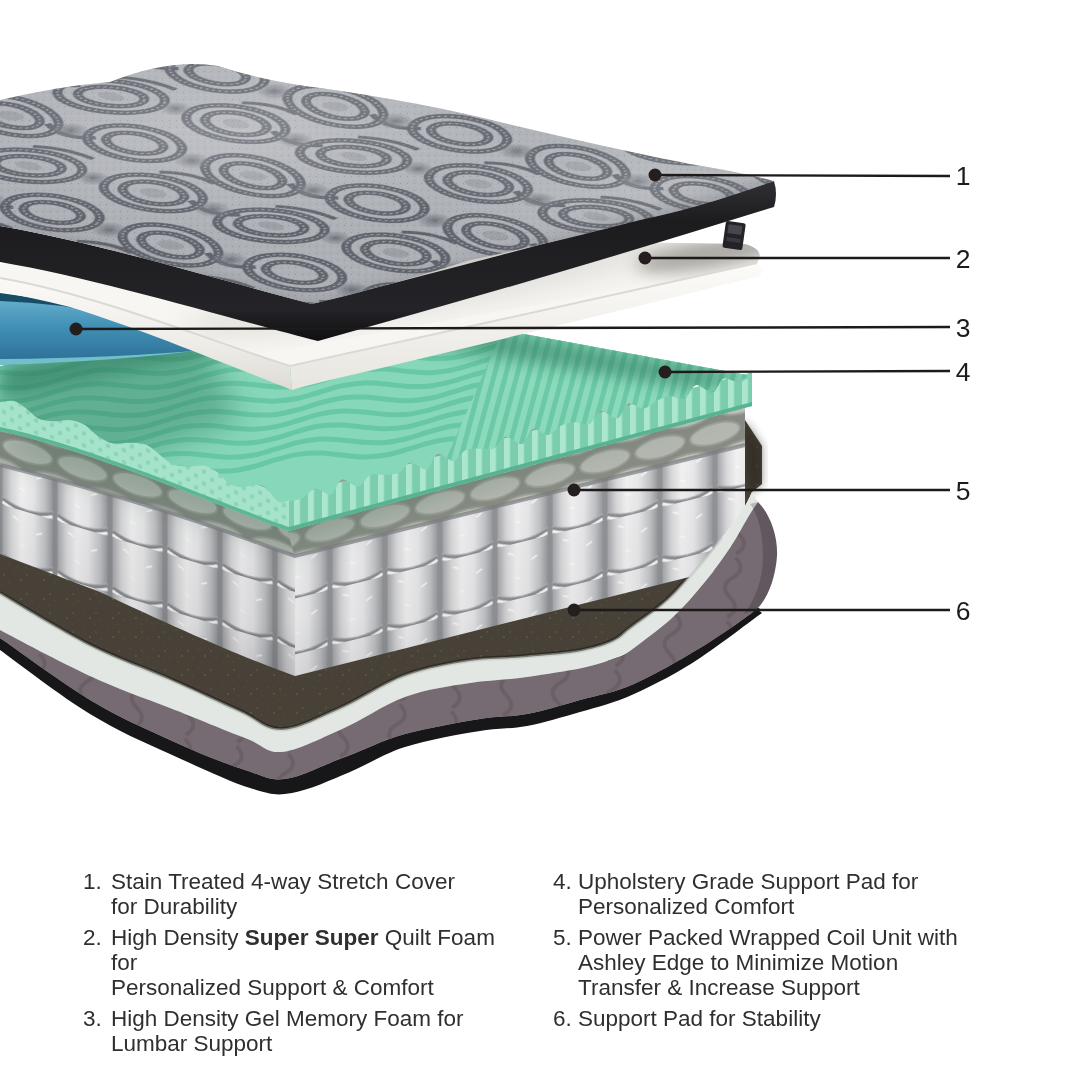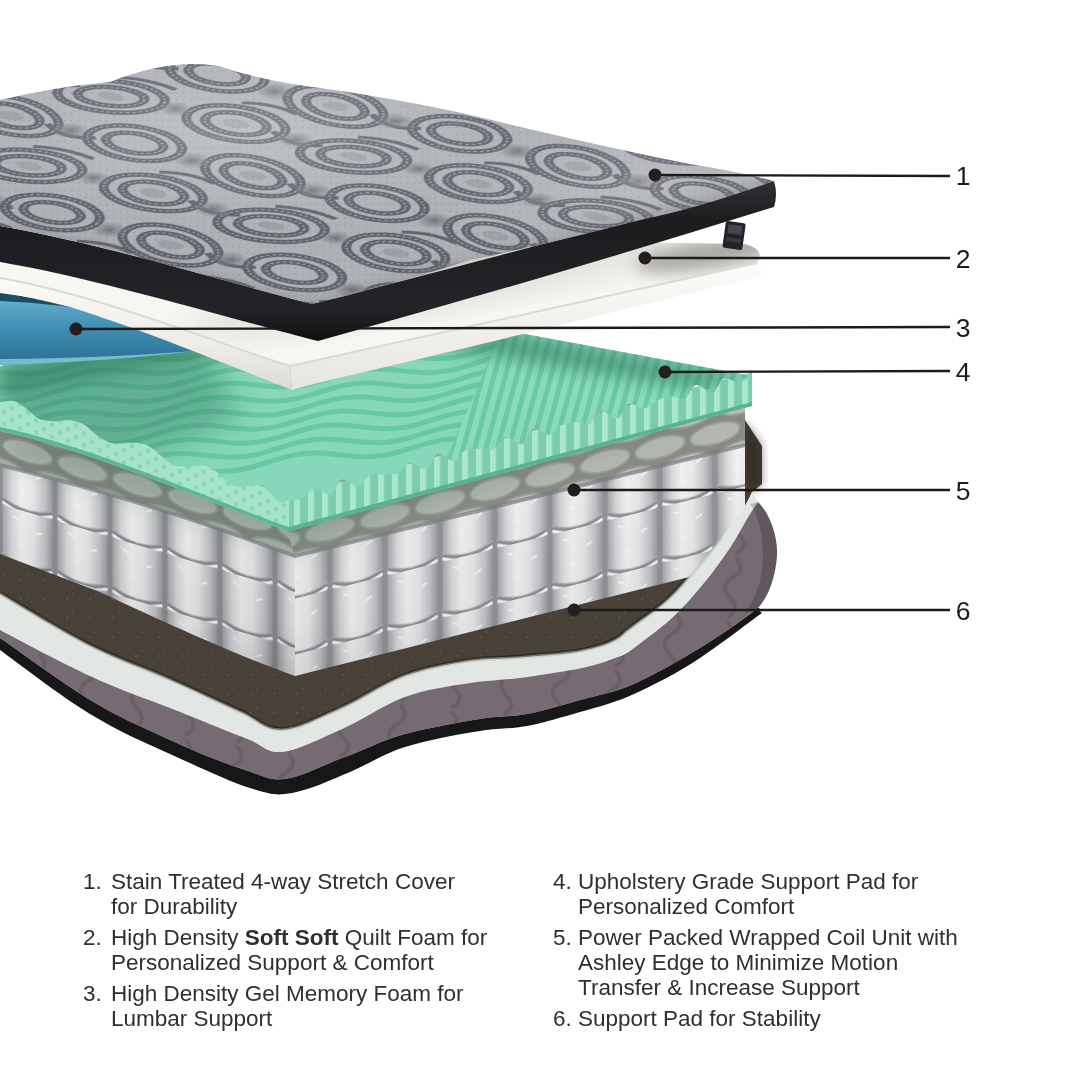--- a/index.html
+++ b/index.html
@@ -304,20 +304,20 @@
  <text x="963" y="185">1</text>
  <text x="963" y="268">2</text>
  <text x="963" y="337">3</text>
  <text x="963" y="381">4</text>
  <text x="963" y="500">5</text>
  <text x="963" y="620">6</text>
 </g>
 </svg>
 <div class="legend" style="left:83px;top:869px;width:440px">
 <div style="position:relative;padding-left:28px"><span style="position:absolute;left:0">1.</span>Stain Treated 4-way Stretch Cover<br>for Durability</div>
-<div style="position:relative;padding-left:28px;margin-top:6px"><span style="position:absolute;left:0">2.</span>High Density <b>Soft Soft</b> Quilt Foam for<br>Personalized Support &amp; Comfort</div>
+<div style="position:relative;padding-left:28px;margin-top:6px"><span style="position:absolute;left:0">2.</span>High Density <b>Super Super</b> Quilt Foam for<br>Personalized Support &amp; Comfort</div>
 <div style="position:relative;padding-left:28px;margin-top:6px"><span style="position:absolute;left:0">3.</span>High Density Gel Memory Foam for<br>Lumbar Support</div>
 </div>
 <div class="legend" style="left:553px;top:869px;width:450px">
 <div style="position:relative;padding-left:25px"><span style="position:absolute;left:0">4.</span>Upholstery Grade Support Pad for<br>Personalized Comfort</div>
 <div style="position:relative;padding-left:25px;margin-top:6px"><span style="position:absolute;left:0">5.</span>Power Packed Wrapped Coil Unit with<br>Ashley Edge to Minimize Motion<br>Transfer &amp; Increase Support</div>
 <div style="position:relative;padding-left:25px;margin-top:6px"><span style="position:absolute;left:0">6.</span>Support Pad for Stability</div>
 </div>
 
 </body></html>

